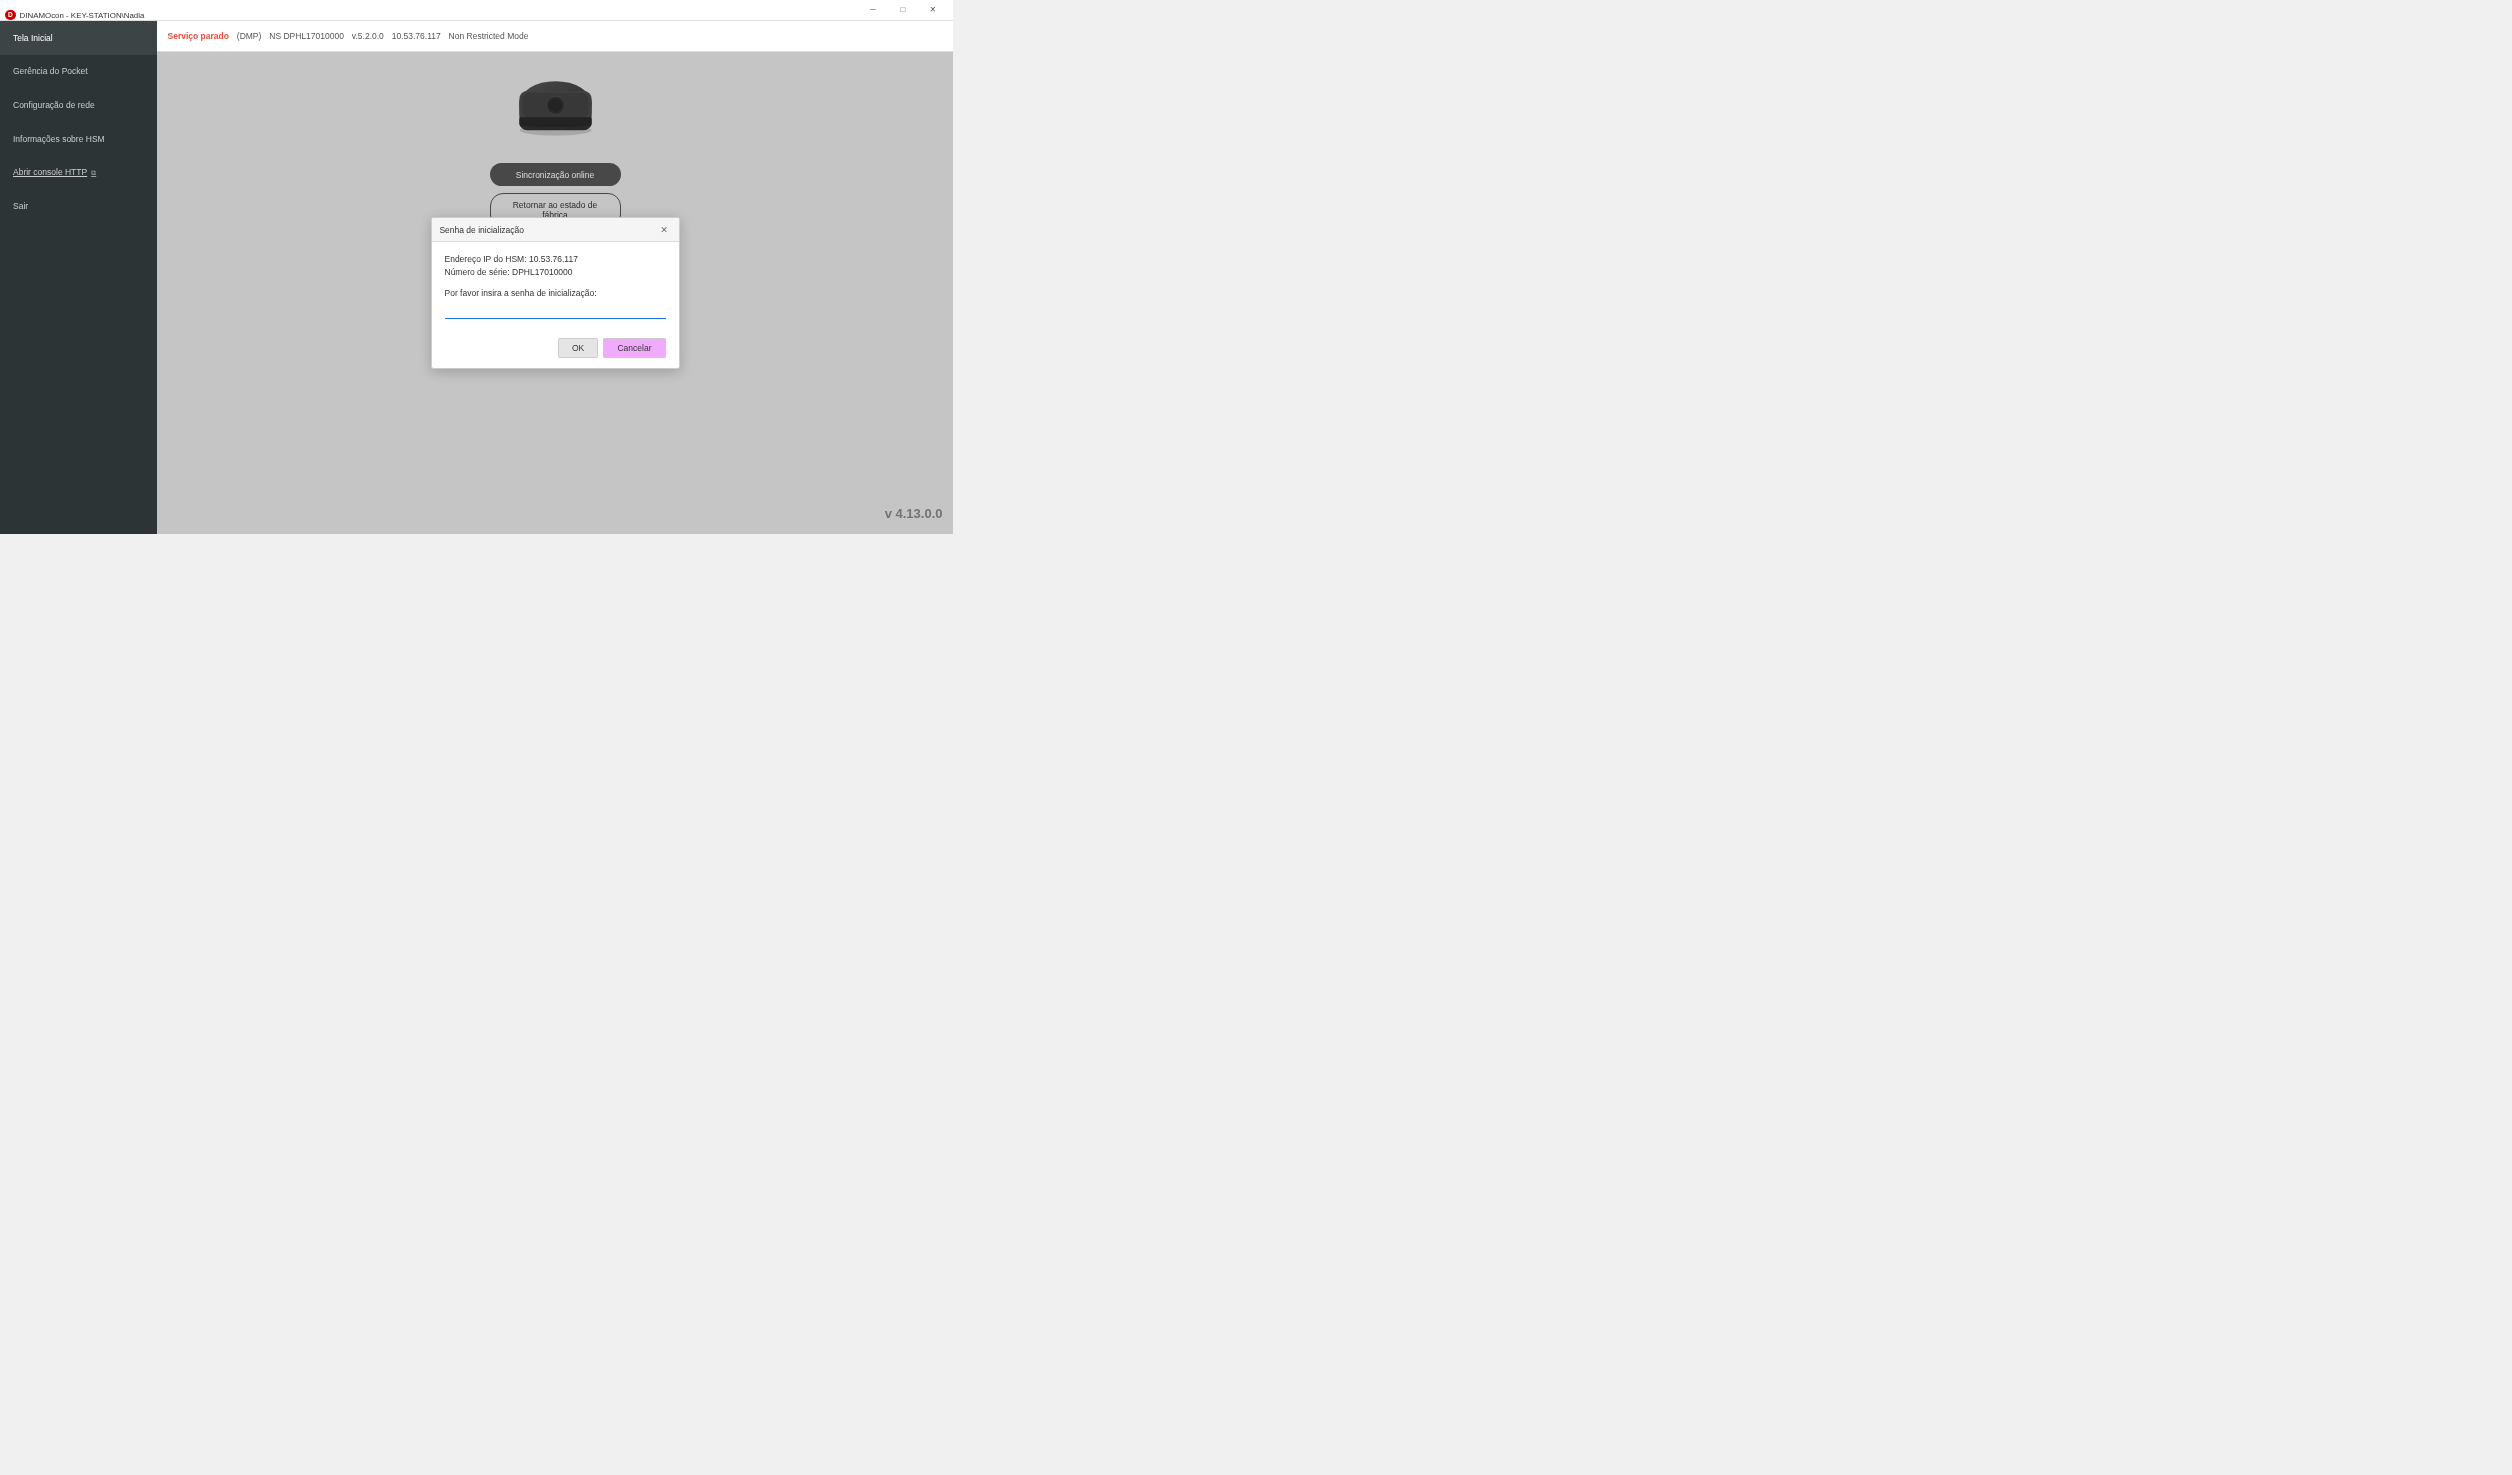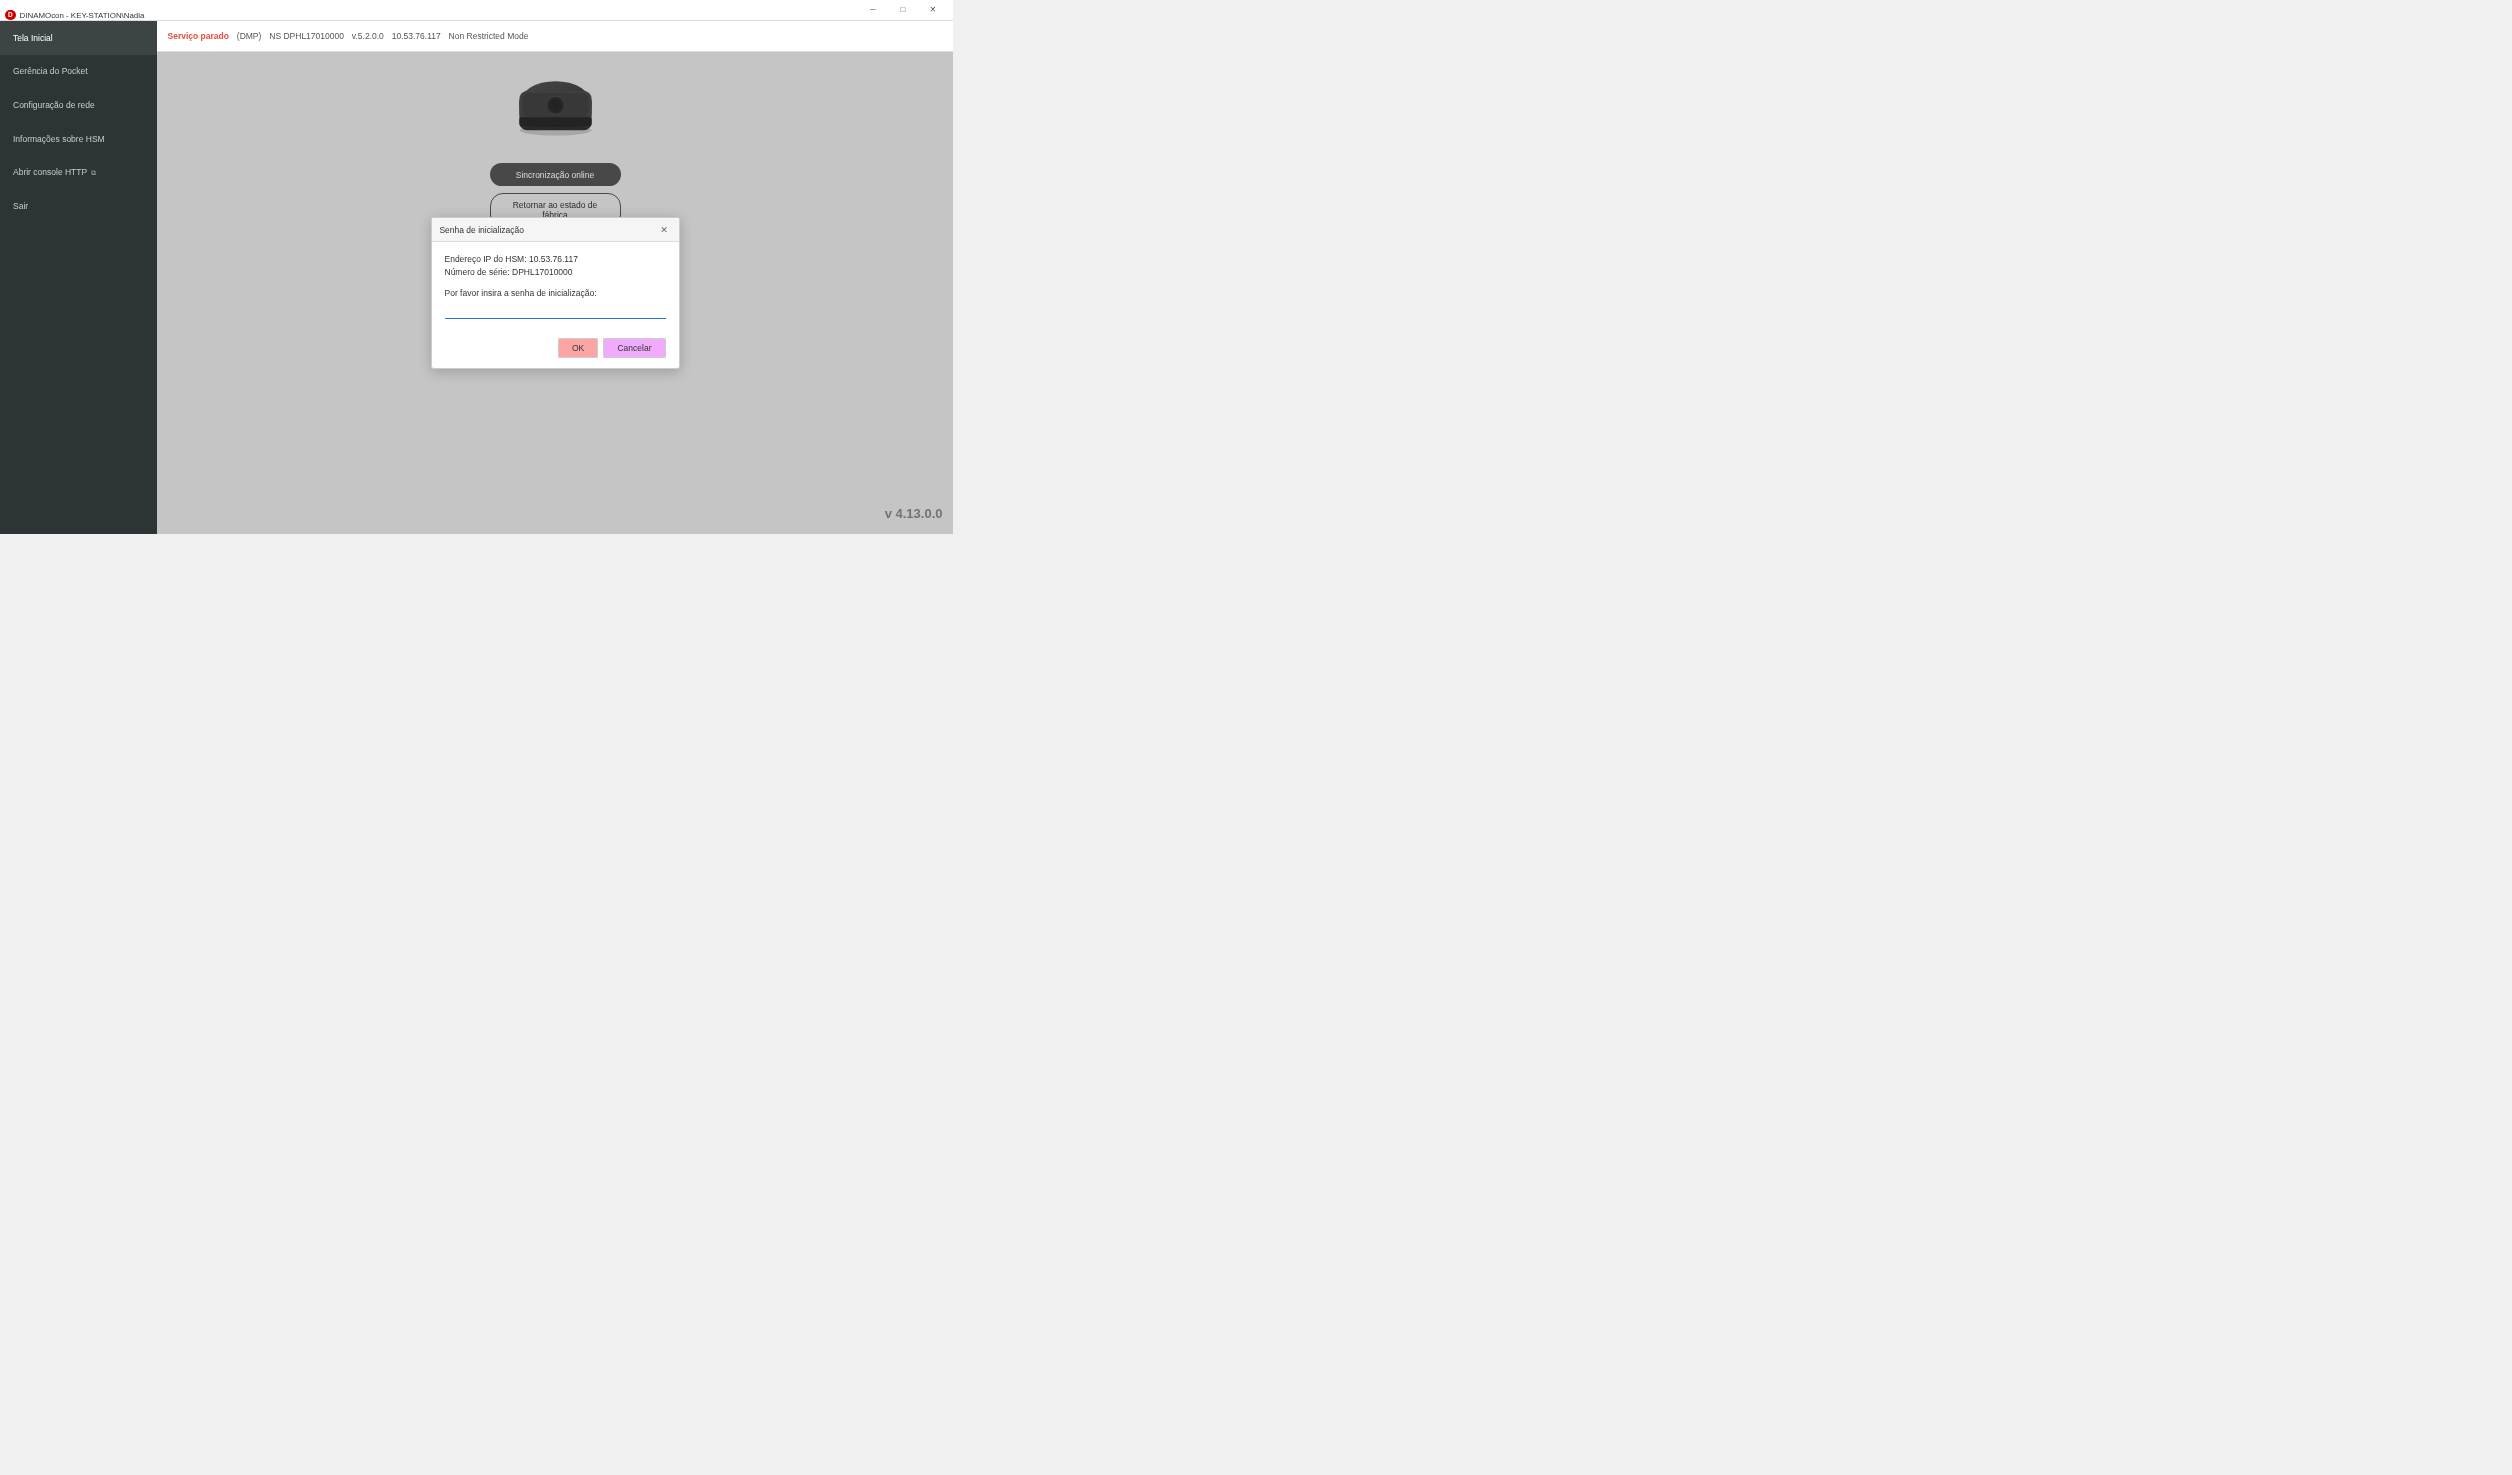--- a/index.html
+++ b/index.html
@@ -81,20 +81,21 @@
       transition: background 0.1s;
     }
     .sidebar-item.active {
       background: #3d4446;
       color: white;
     }
     .sidebar-item.with-icon {
       display: flex;
       align-items: center;
       gap: 3.9px;
+      text-decoration: underline;
     }
     .ext-icon {
       font-size: 7.2px;
       opacity: 0.7;
     }
 
     
     .top-bar {
       height: 31px;
       background: #fff;
@@ -275,21 +276,21 @@
     .modal-btn {
       padding: 3.9px 13px;
       border-radius: 1.3px;
       font-size: 8.5px;
       cursor: pointer;
       border: 0.7px solid #ccc;
       background: #f0abfc;
       color: #333;
     }
     .modal-btn-primary {
-      background: #fca5a5;
+      background: #e5e5e5;
       border: 0.7px solid #ccc;
     }
   </style>
 </head>
 <body>
 
 <div class="title-bar">
   <div class="title-bar-icon">D</div>
   <span class="title-bar-text">DINAMOcon - KEY-STATION\Nadia</span>
   <div class="title-bar-controls">

